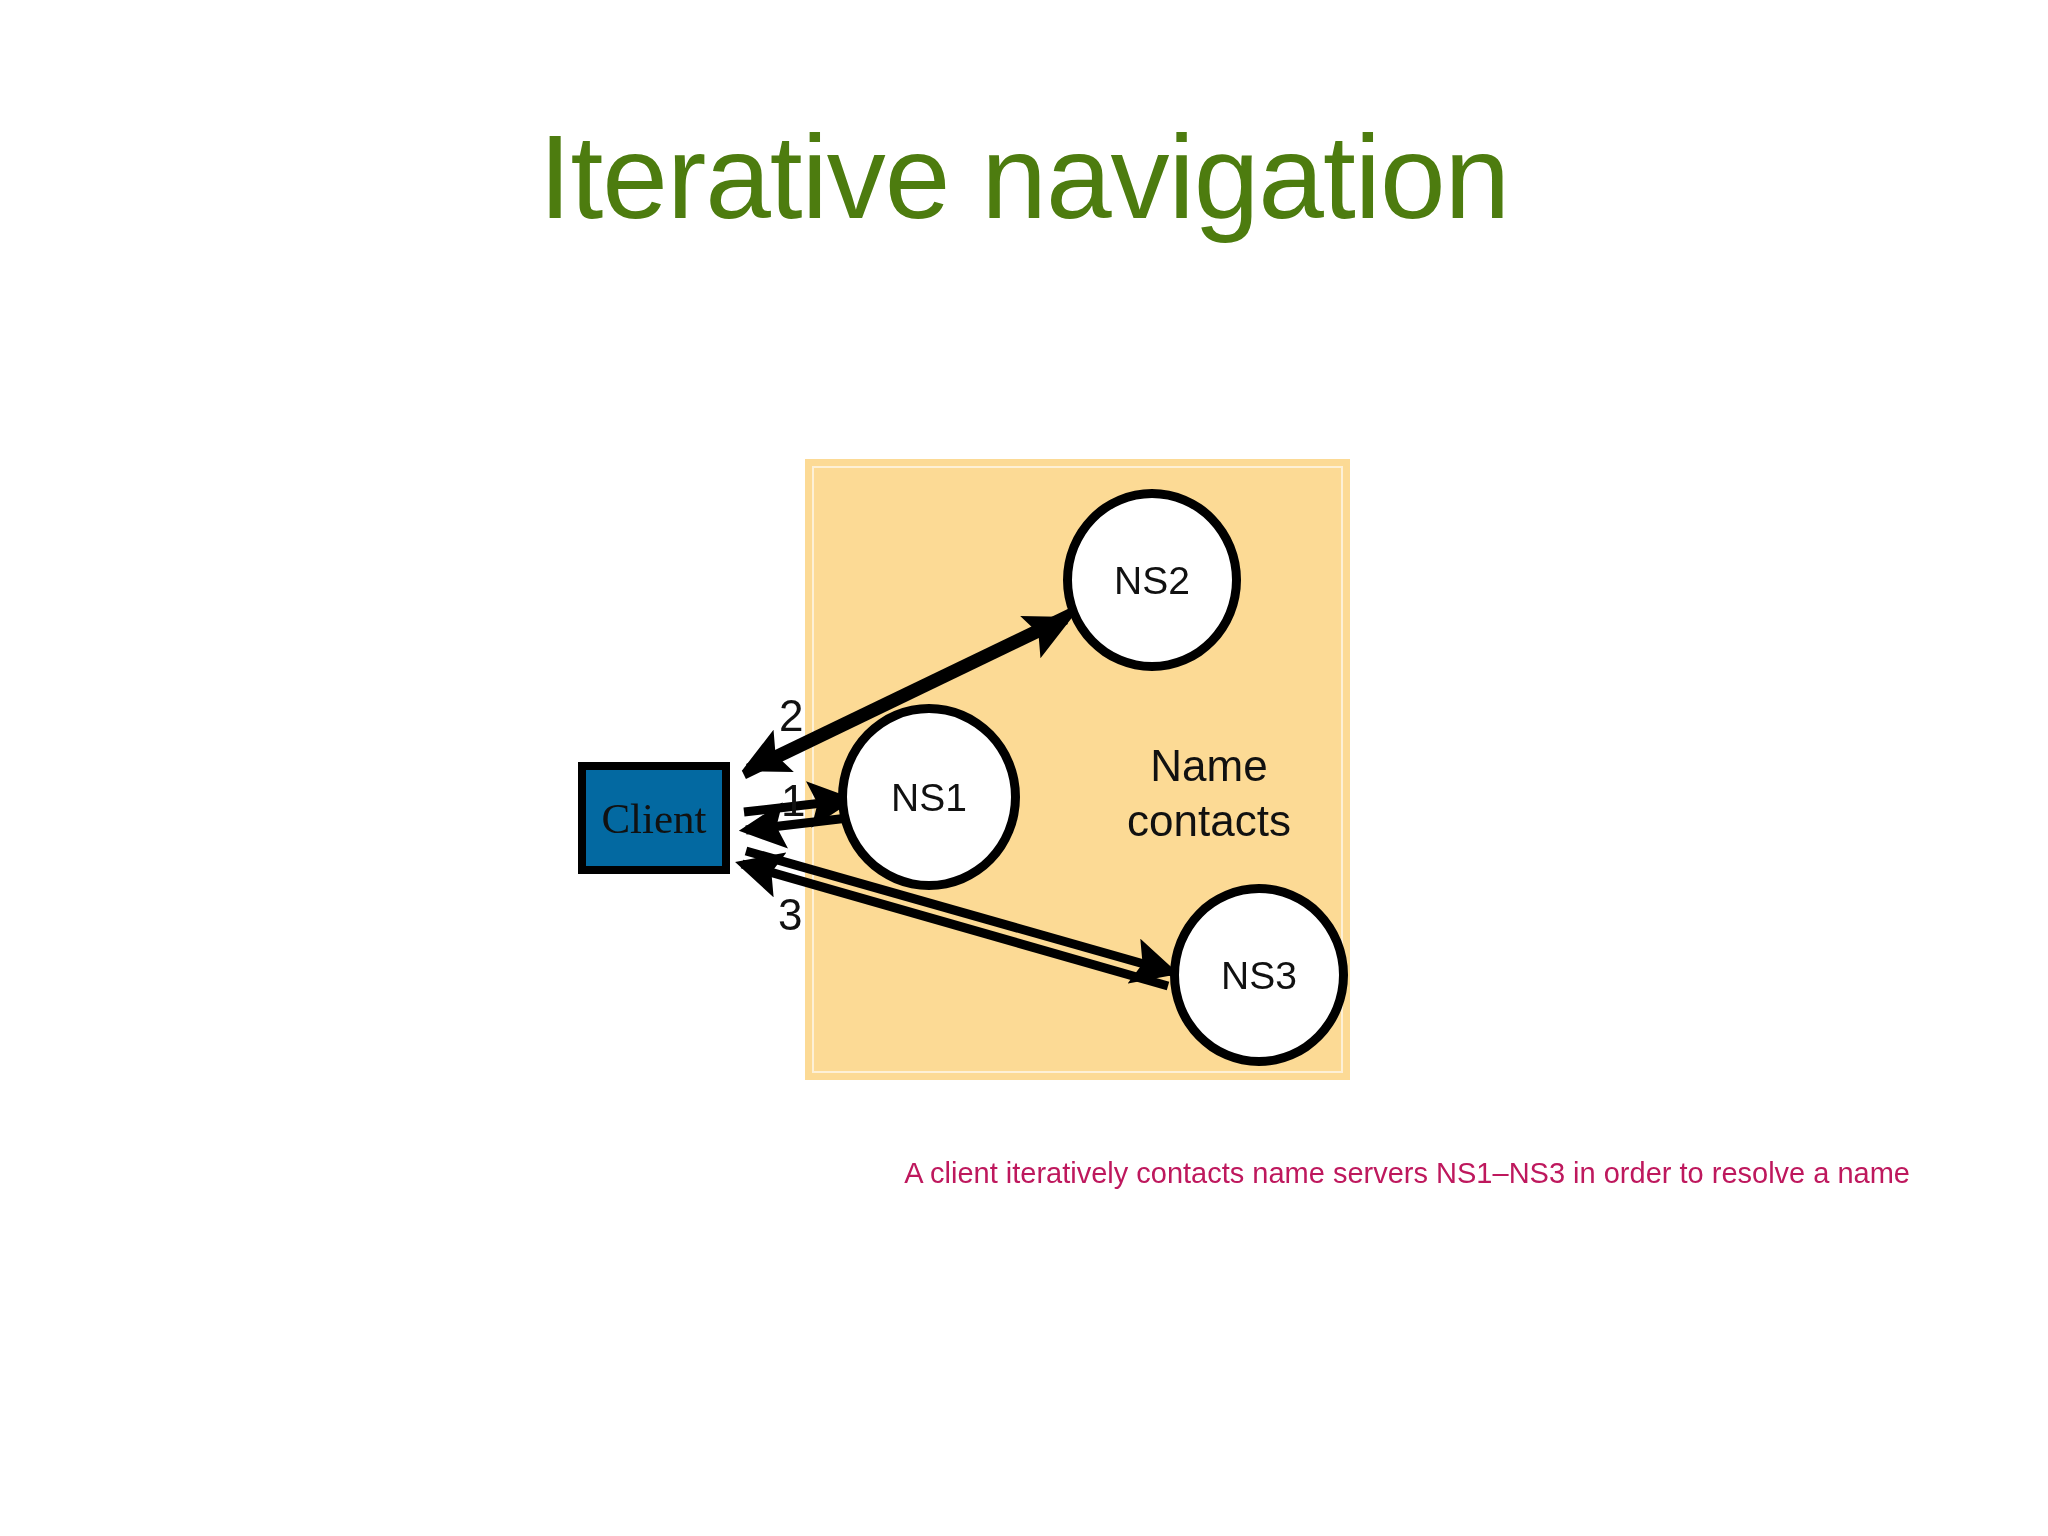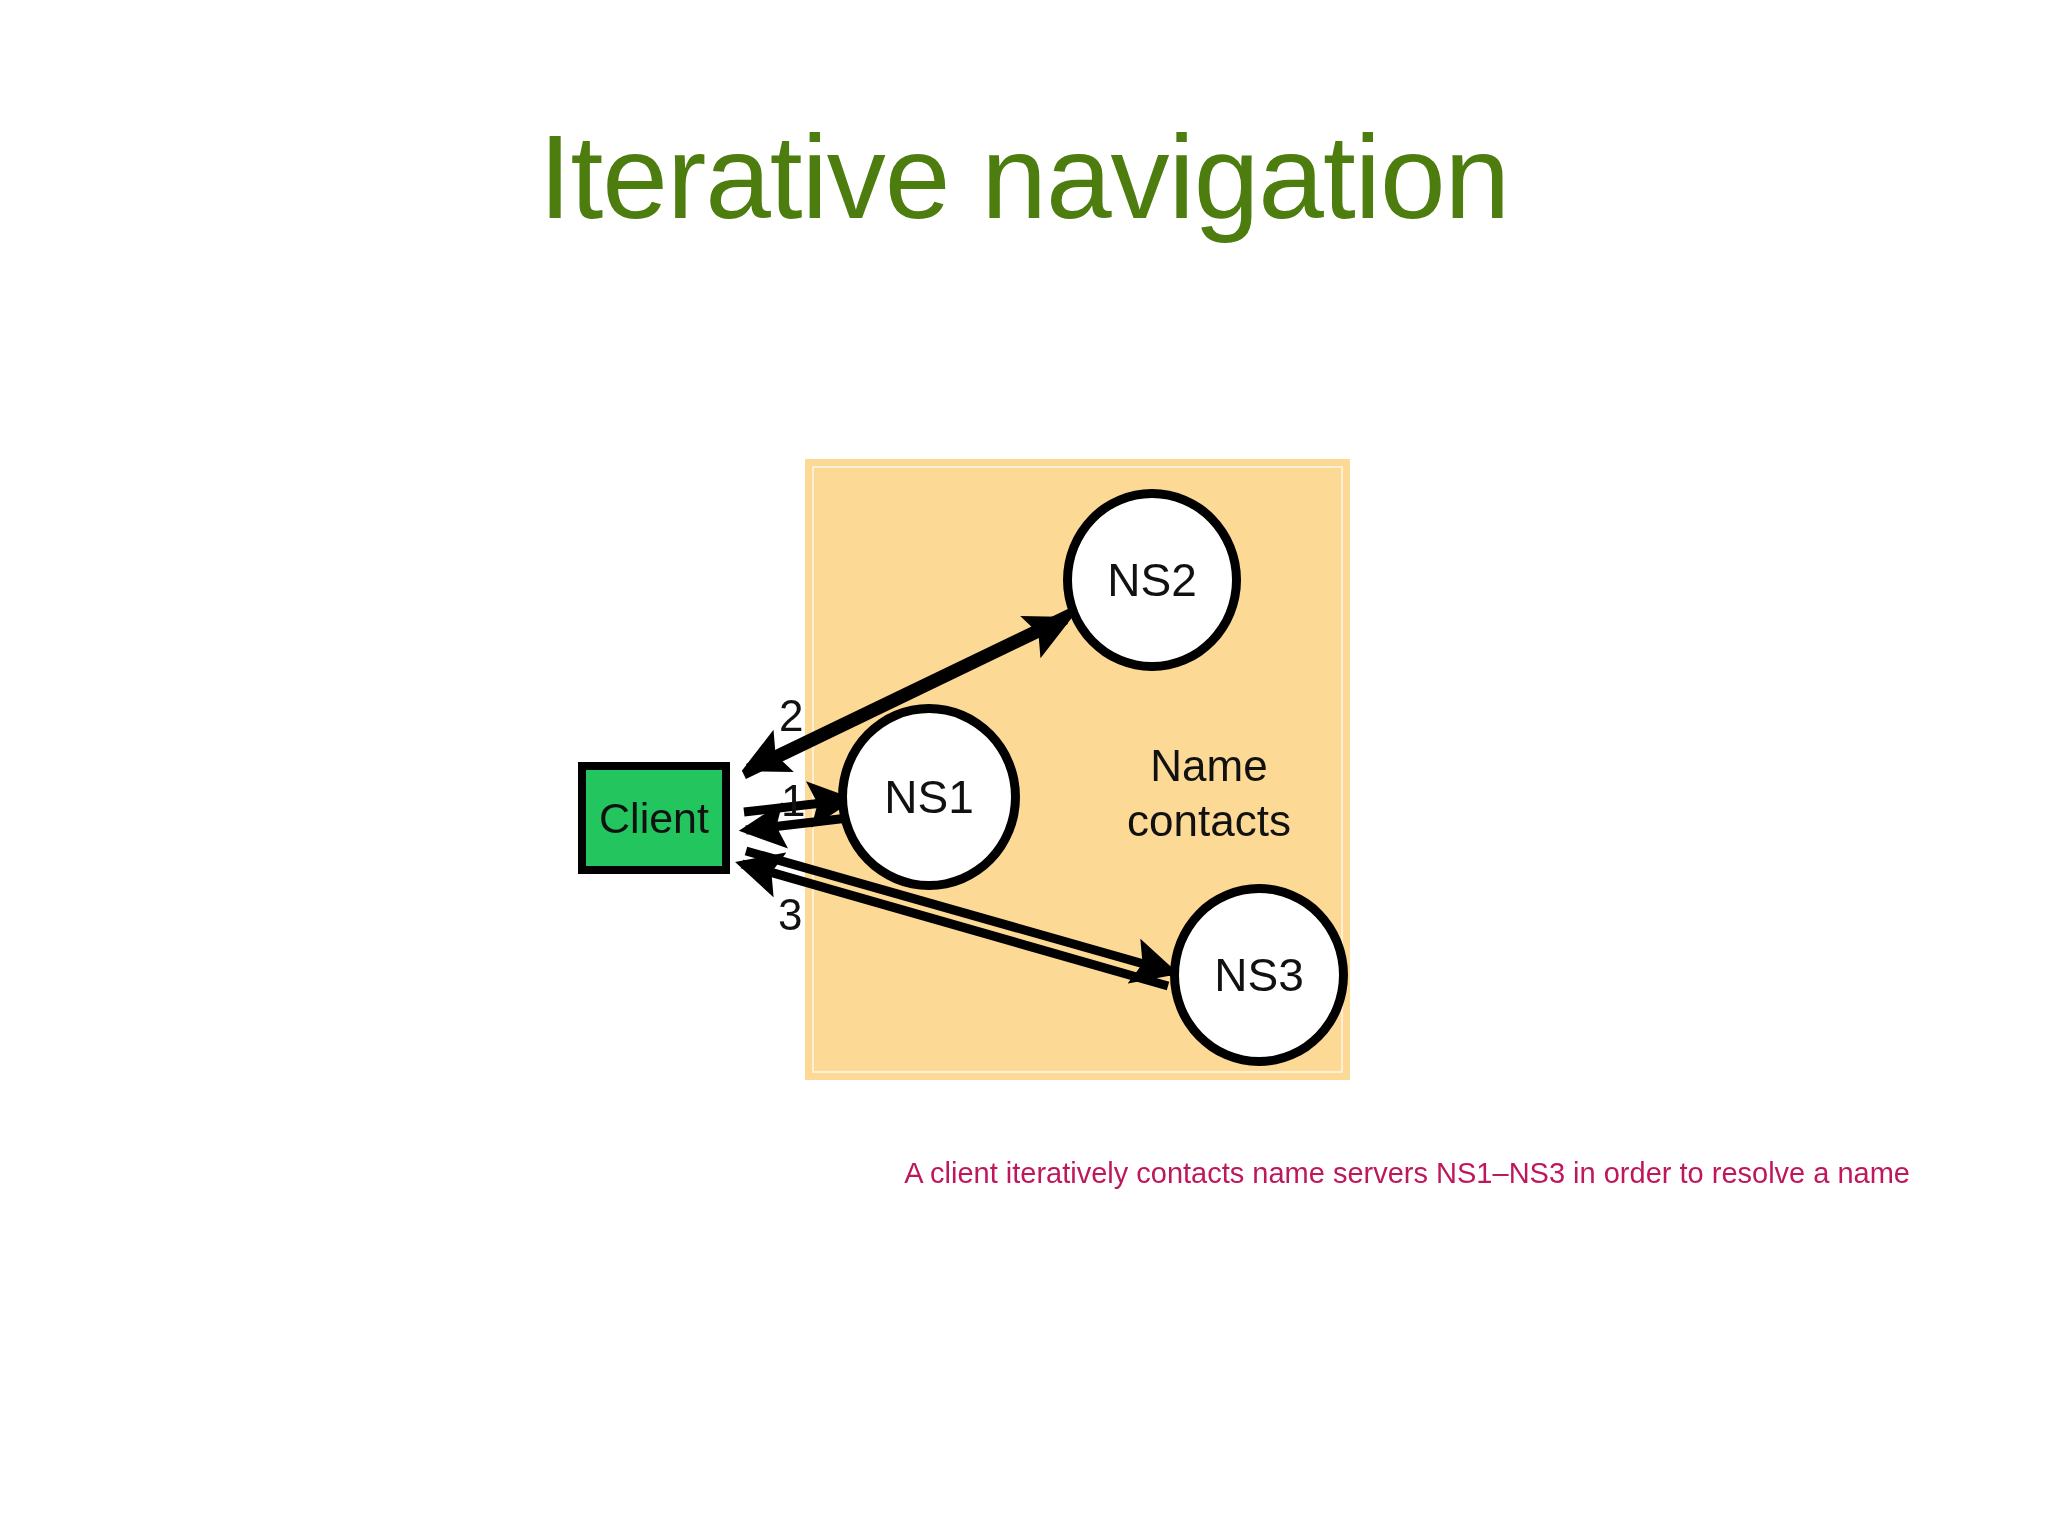--- a/index.html
+++ b/index.html
@@ -72,21 +72,21 @@
   .ns-node {
     position: absolute;
     background: #ffffff;
     border: 9px solid #000000;
     border-radius: 50%;
     box-sizing: border-box;
     display: flex;
     align-items: center;
     justify-content: center;
     font-family: "Liberation Sans", sans-serif;
-    font-size: 46px;
+    font-size: 39px;
     color: #111111;
   }
   #node-ns2 {
     left: 1063px;
     top: 489px;
     width: 178px;
     height: 182px;
   }
   #node-ns1 {
     left: 838px;
@@ -116,27 +116,27 @@
     white-space: pre-line;
   }
 
   
   #node-client {
     position: absolute;
     left: 578px;
     top: 762px;
     width: 152px;
     height: 112px;
-    background: #22c55e;
+    background: #0369a1;
     border: 8px solid #000000;
     box-sizing: border-box;
     display: flex;
     align-items: center;
     justify-content: center;
-    font-family: Liberation Sans, sans-serif;
+    font-family: Liberation Serif, serif;
     font-size: 43px;
     color: #111111;
   }
 
   
   .edge-label {
     position: absolute;
     font-family: "Liberation Sans", sans-serif;
     font-size: 44px;
     color: #111111;

